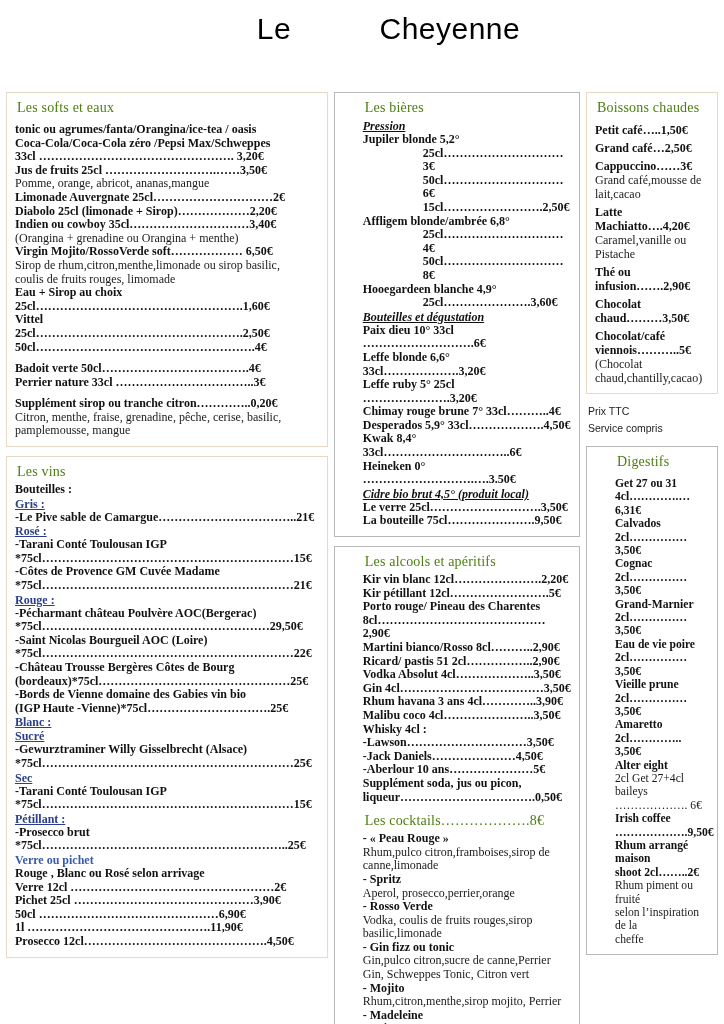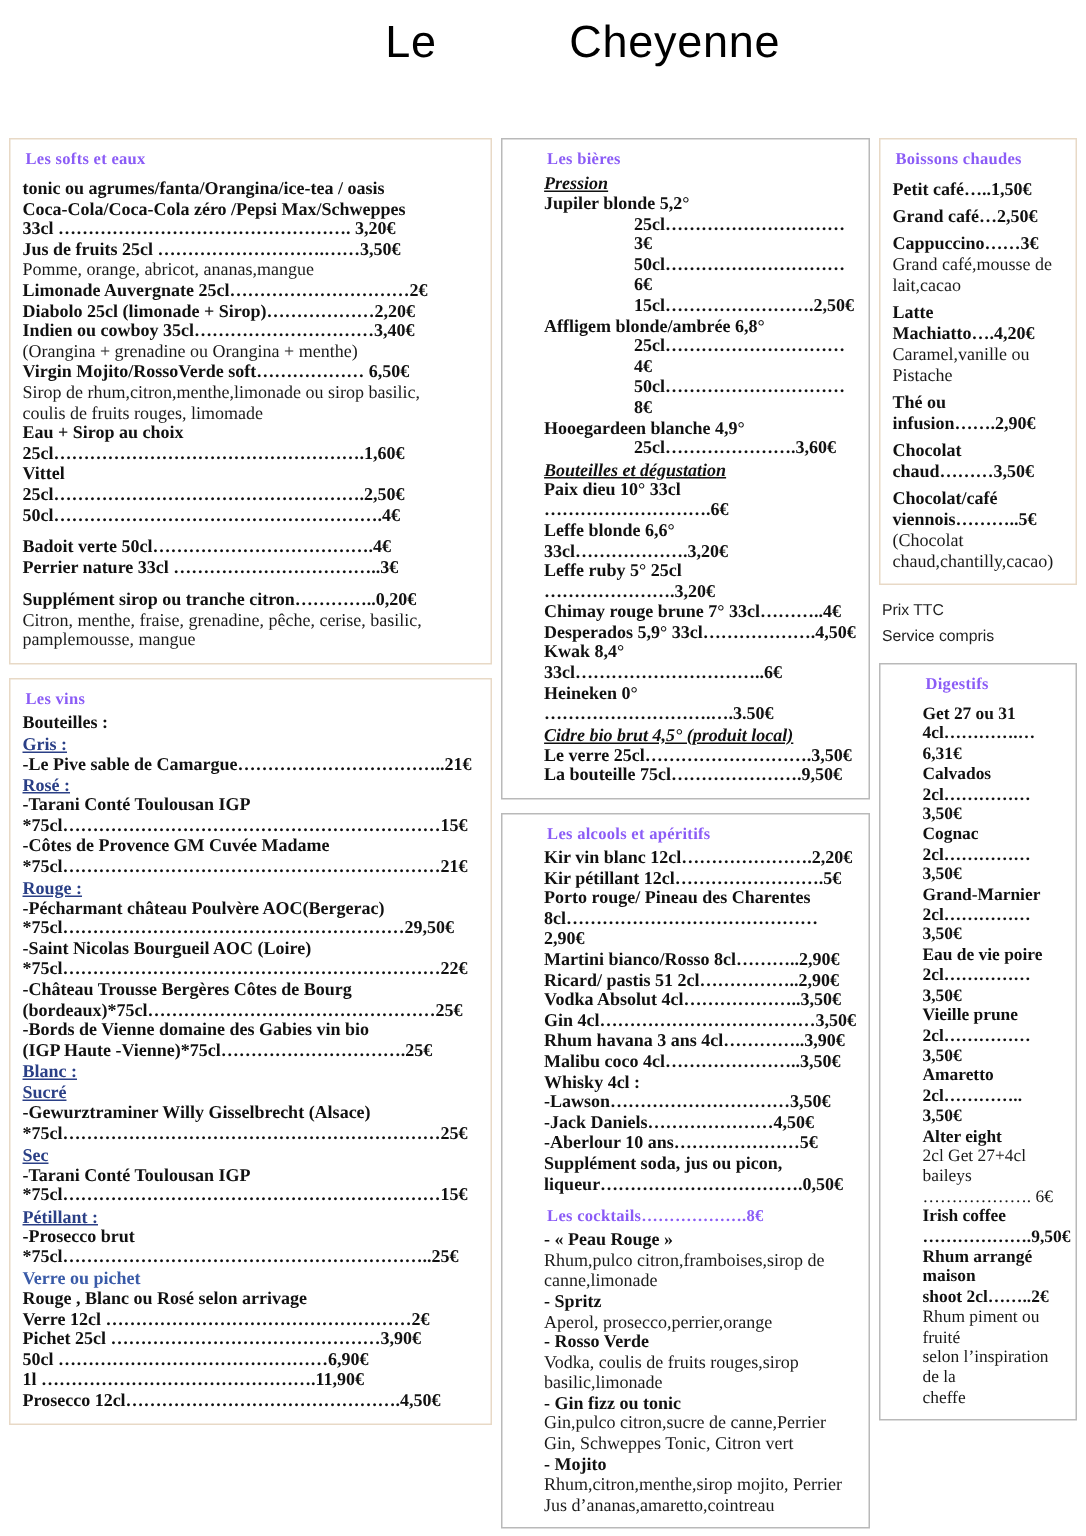--- a/index.html
+++ b/index.html
@@ -36,23 +36,23 @@
 
   .box{
     border:1px solid #e8d9c6;
     box-sizing:border-box;
     padding:6px 8px 8px 8px;
     background:#fff;
   }
   .box.gray{border:1px solid #b9b9b9;padding-left:28px;}
 
   .sec-head{
-    color:#8b5cf6;
-    font-weight:bold;
-    font-size:11px;
+    color:#4d7c0f;
+    font-weight:normal;
+    font-size:14px;
     margin:1px 0 7px 2px;
     letter-spacing:.2px;
   }
   .sec-head.inline{margin-bottom:3px;}
 
   
   .ln{font-size:12px;line-height:13.6px;margin:0;}
   .b{font-weight:bold;}
   .d{font-weight:normal;color:#1a1a1a;}
   .sub-u{
@@ -217,20 +217,21 @@
             <div class="ln b">-           Spritz</div>
             <div class="ln d">Aperol, prosecco,perrier,orange</div>
             <div class="ln b">-        Rosso Verde</div>
             <div class="ln d">Vodka, coulis de fruits rouges,sirop</div>
             <div class="ln d">basilic,limonade</div>
             <div class="ln b">-       Gin fizz ou tonic</div>
             <div class="ln d">Gin,pulco citron,sucre de canne,Perrier</div>
             <div class="ln d">Gin, Schweppes Tonic, Citron vert</div>
             <div class="ln b">-       Mojito</div>
             <div class="ln d">Rhum,citron,menthe,sirop mojito, Perrier</div>
+            <div class="ln b">-       Madeleine</div>
             <div class="ln d">Jus d’ananas,amaretto,cointreau</div>
           </div>
       </div>
     </div>
 
     <div class="col-right">
       <div class="box hot">
         <div class="sec-head inline">Boissons chaudes</div>
         <div>
             <div class="sp-s"></div>

